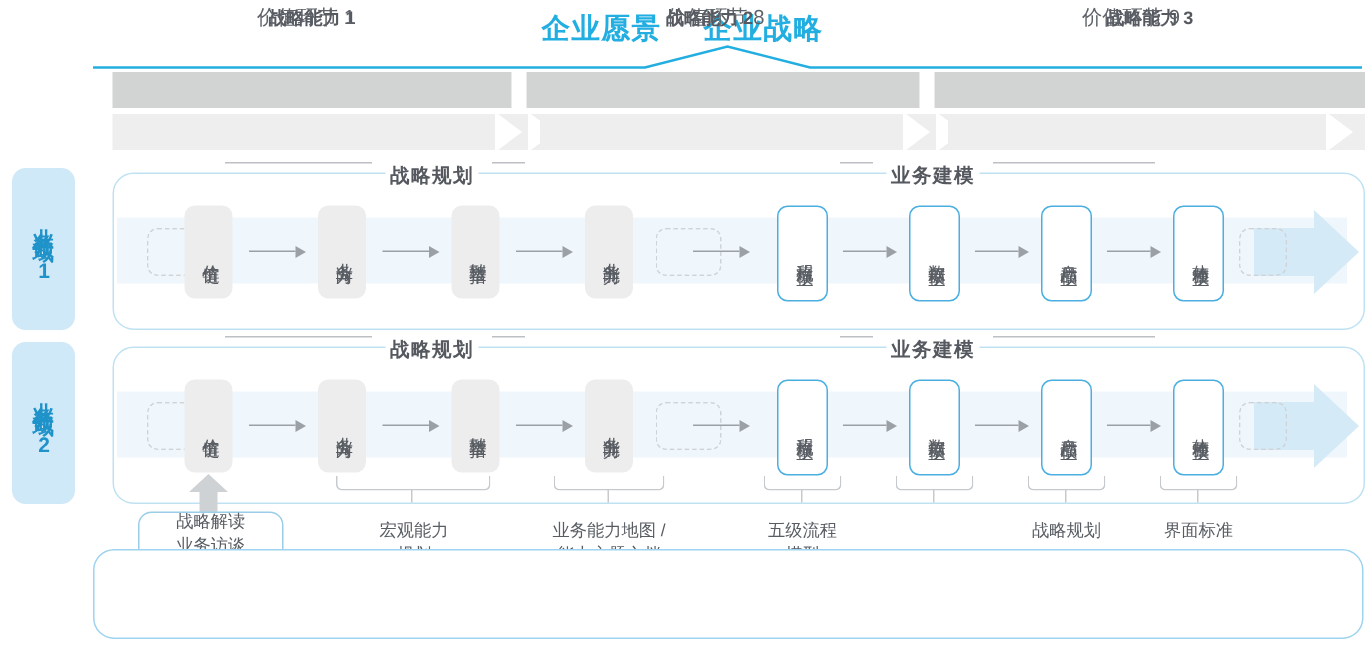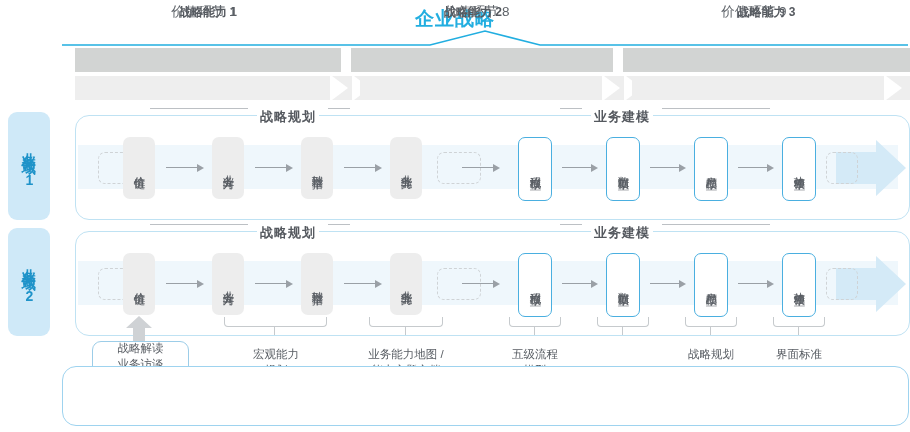--- a/index.html
+++ b/index.html
@@ -79,20 +79,21 @@
   .tooltxt{position:absolute;left:62px;top:366px;width:845px;height:58px;
     display:flex;align-items:center;justify-content:center;
     font-size:17px;font-weight:bold;color:#55595f;letter-spacing:2px;}
 </style>
 </head>
 <body>
 
 <div class="stage">
 
   <div class="toptitles">
+    <div class="toptitle">企业愿景</div>
     <div class="toptitle">企业战略</div>
   </div>
 
   <svg class="abs" style="left:60px;top:28px;" width="850" height="20" viewBox="0 0 850 20">
     <polyline points="2,17 370,17 425,3 480,17 848,17" fill="none" stroke="#22aee0" stroke-width="1.6"></polyline>
   </svg>
 
   <div class="capbar"></div>
   <div class="notch" style="left:341px;top:48px;"></div>
   <div class="notch" style="left:613px;top:48px;"></div>

